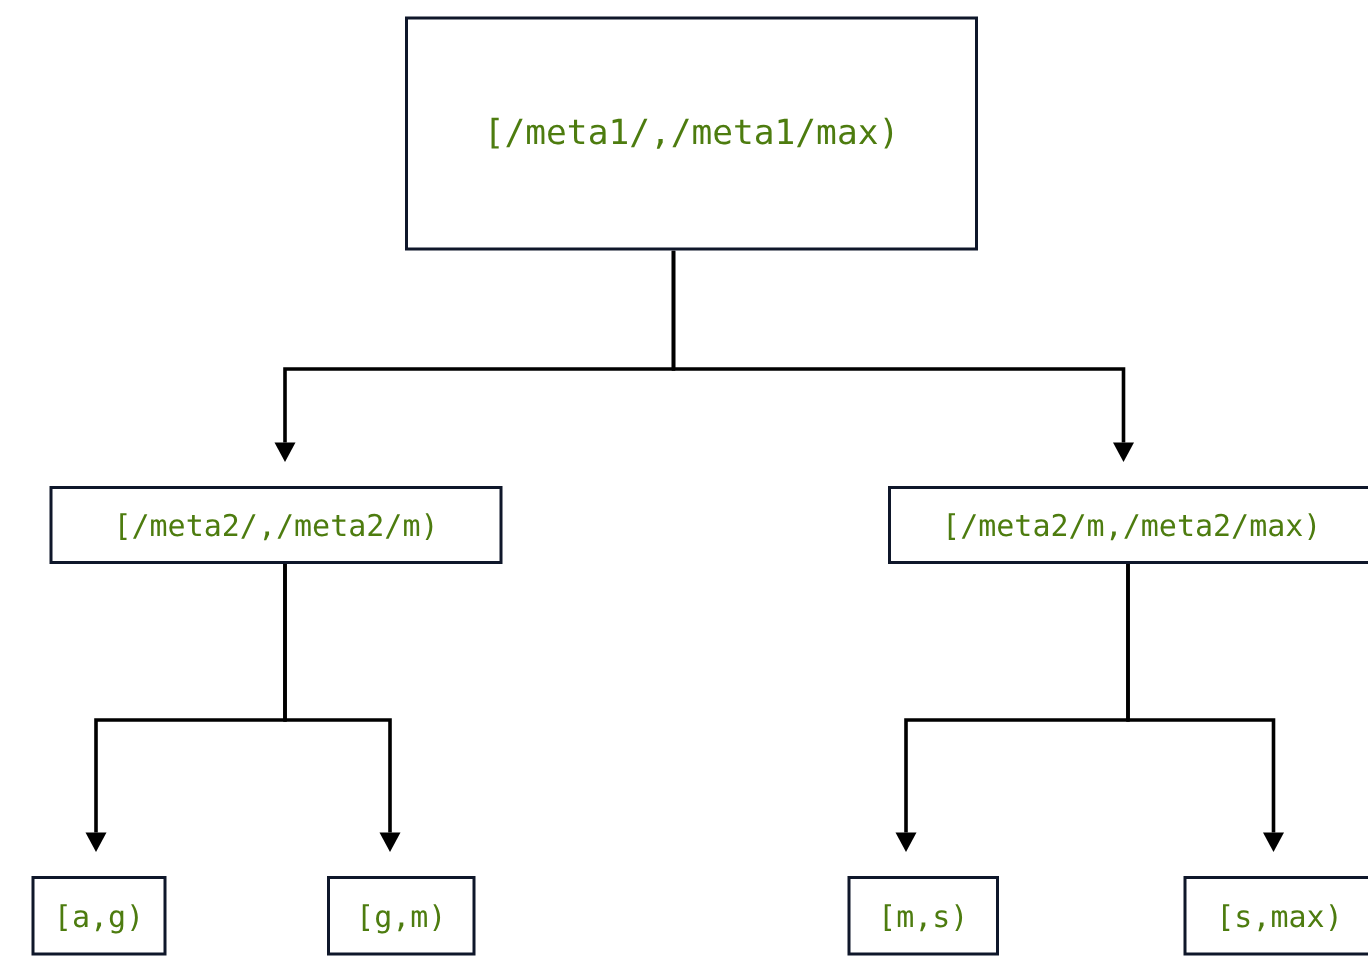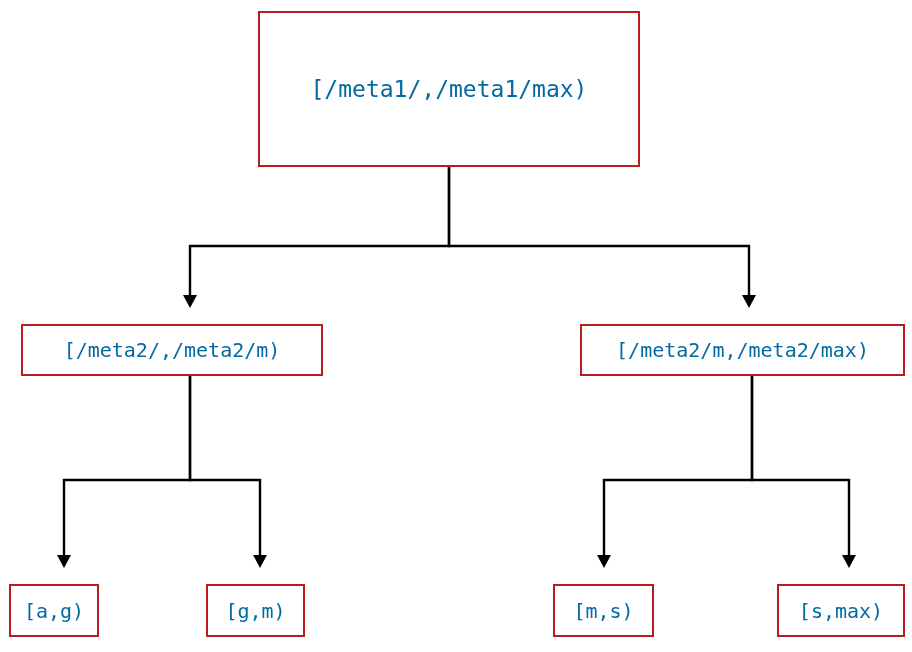--- a/index.html
+++ b/index.html
@@ -22,27 +22,28 @@
   #edge-layer {
     position: absolute;
     left: 0;
     top: 0;
     width: 912px;
     height: 652px;
   }
   .node {
     position: absolute;
     box-sizing: border-box;
-    border: 2px solid #b91c1c;
+    border: 2px solid #0f172a;
     background: #ffffff;
     display: flex;
     align-items: center;
     justify-content: center;
-    color: #0369a1;
+    color: #4d7c0f;
     white-space: pre;
+    margin-left: 12px;
   }
   .node-label {
     display: block;
     white-space: pre;
     line-height: 1;
   }
   
   #node-root {
     left: 258px;
     top: 11px;

